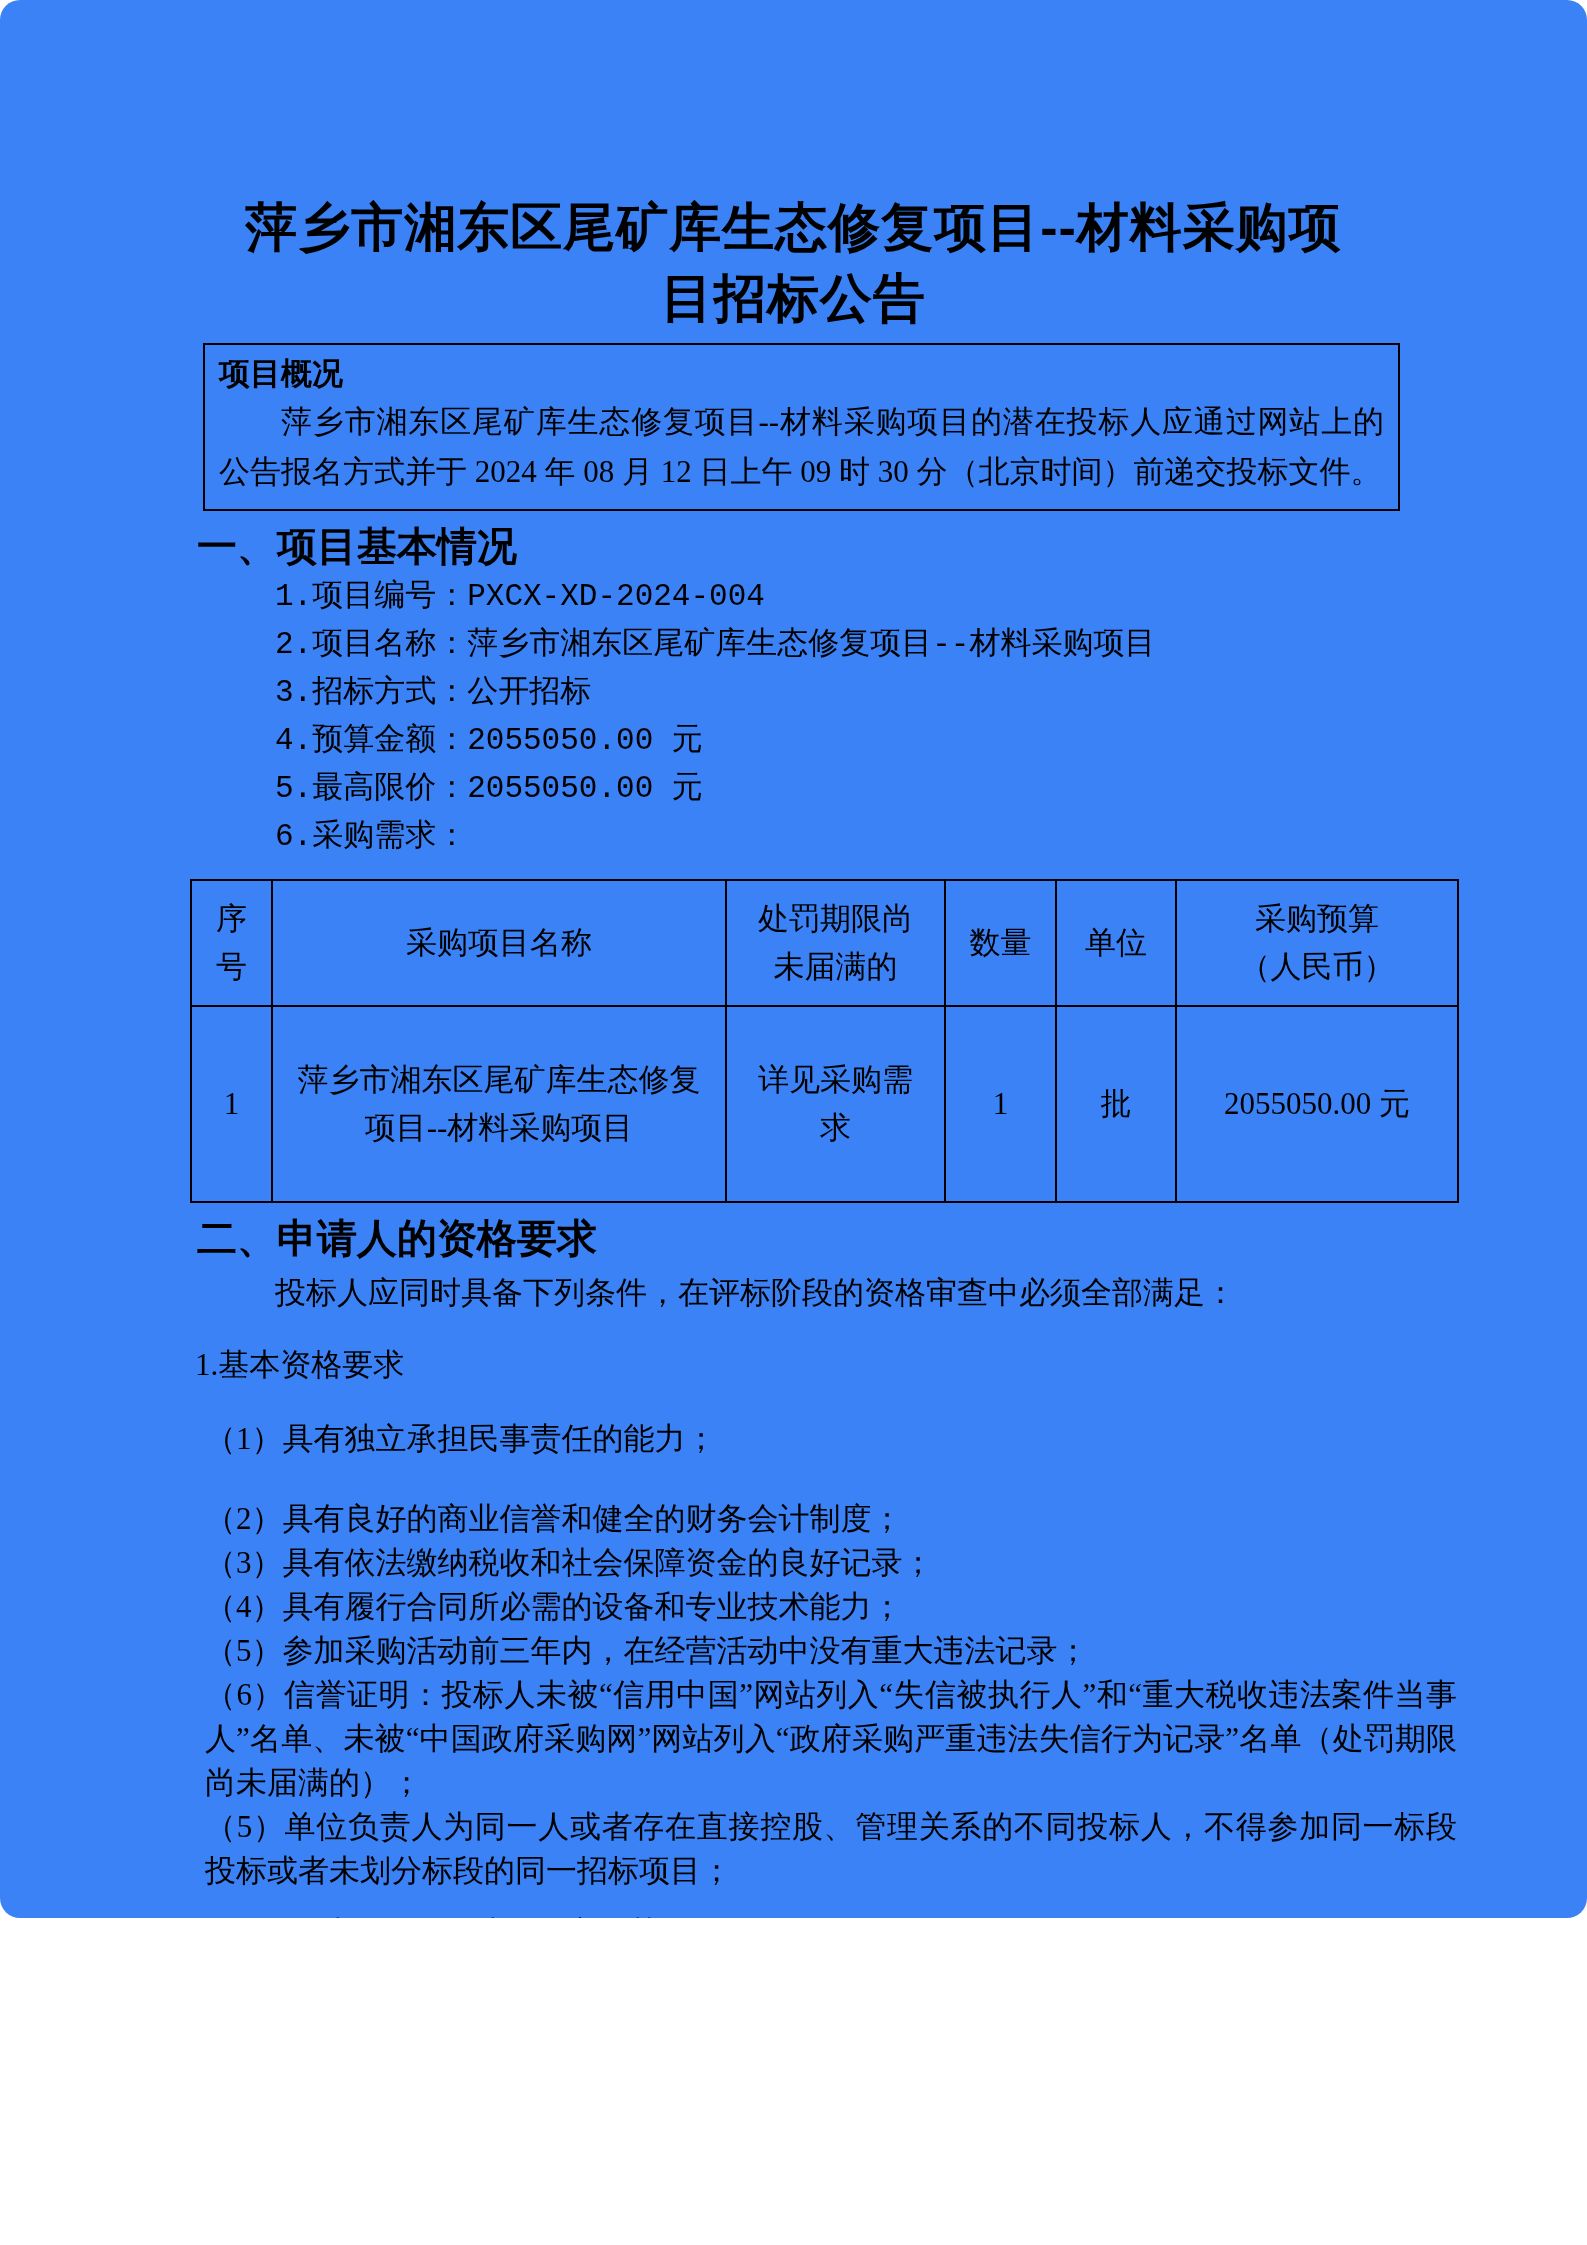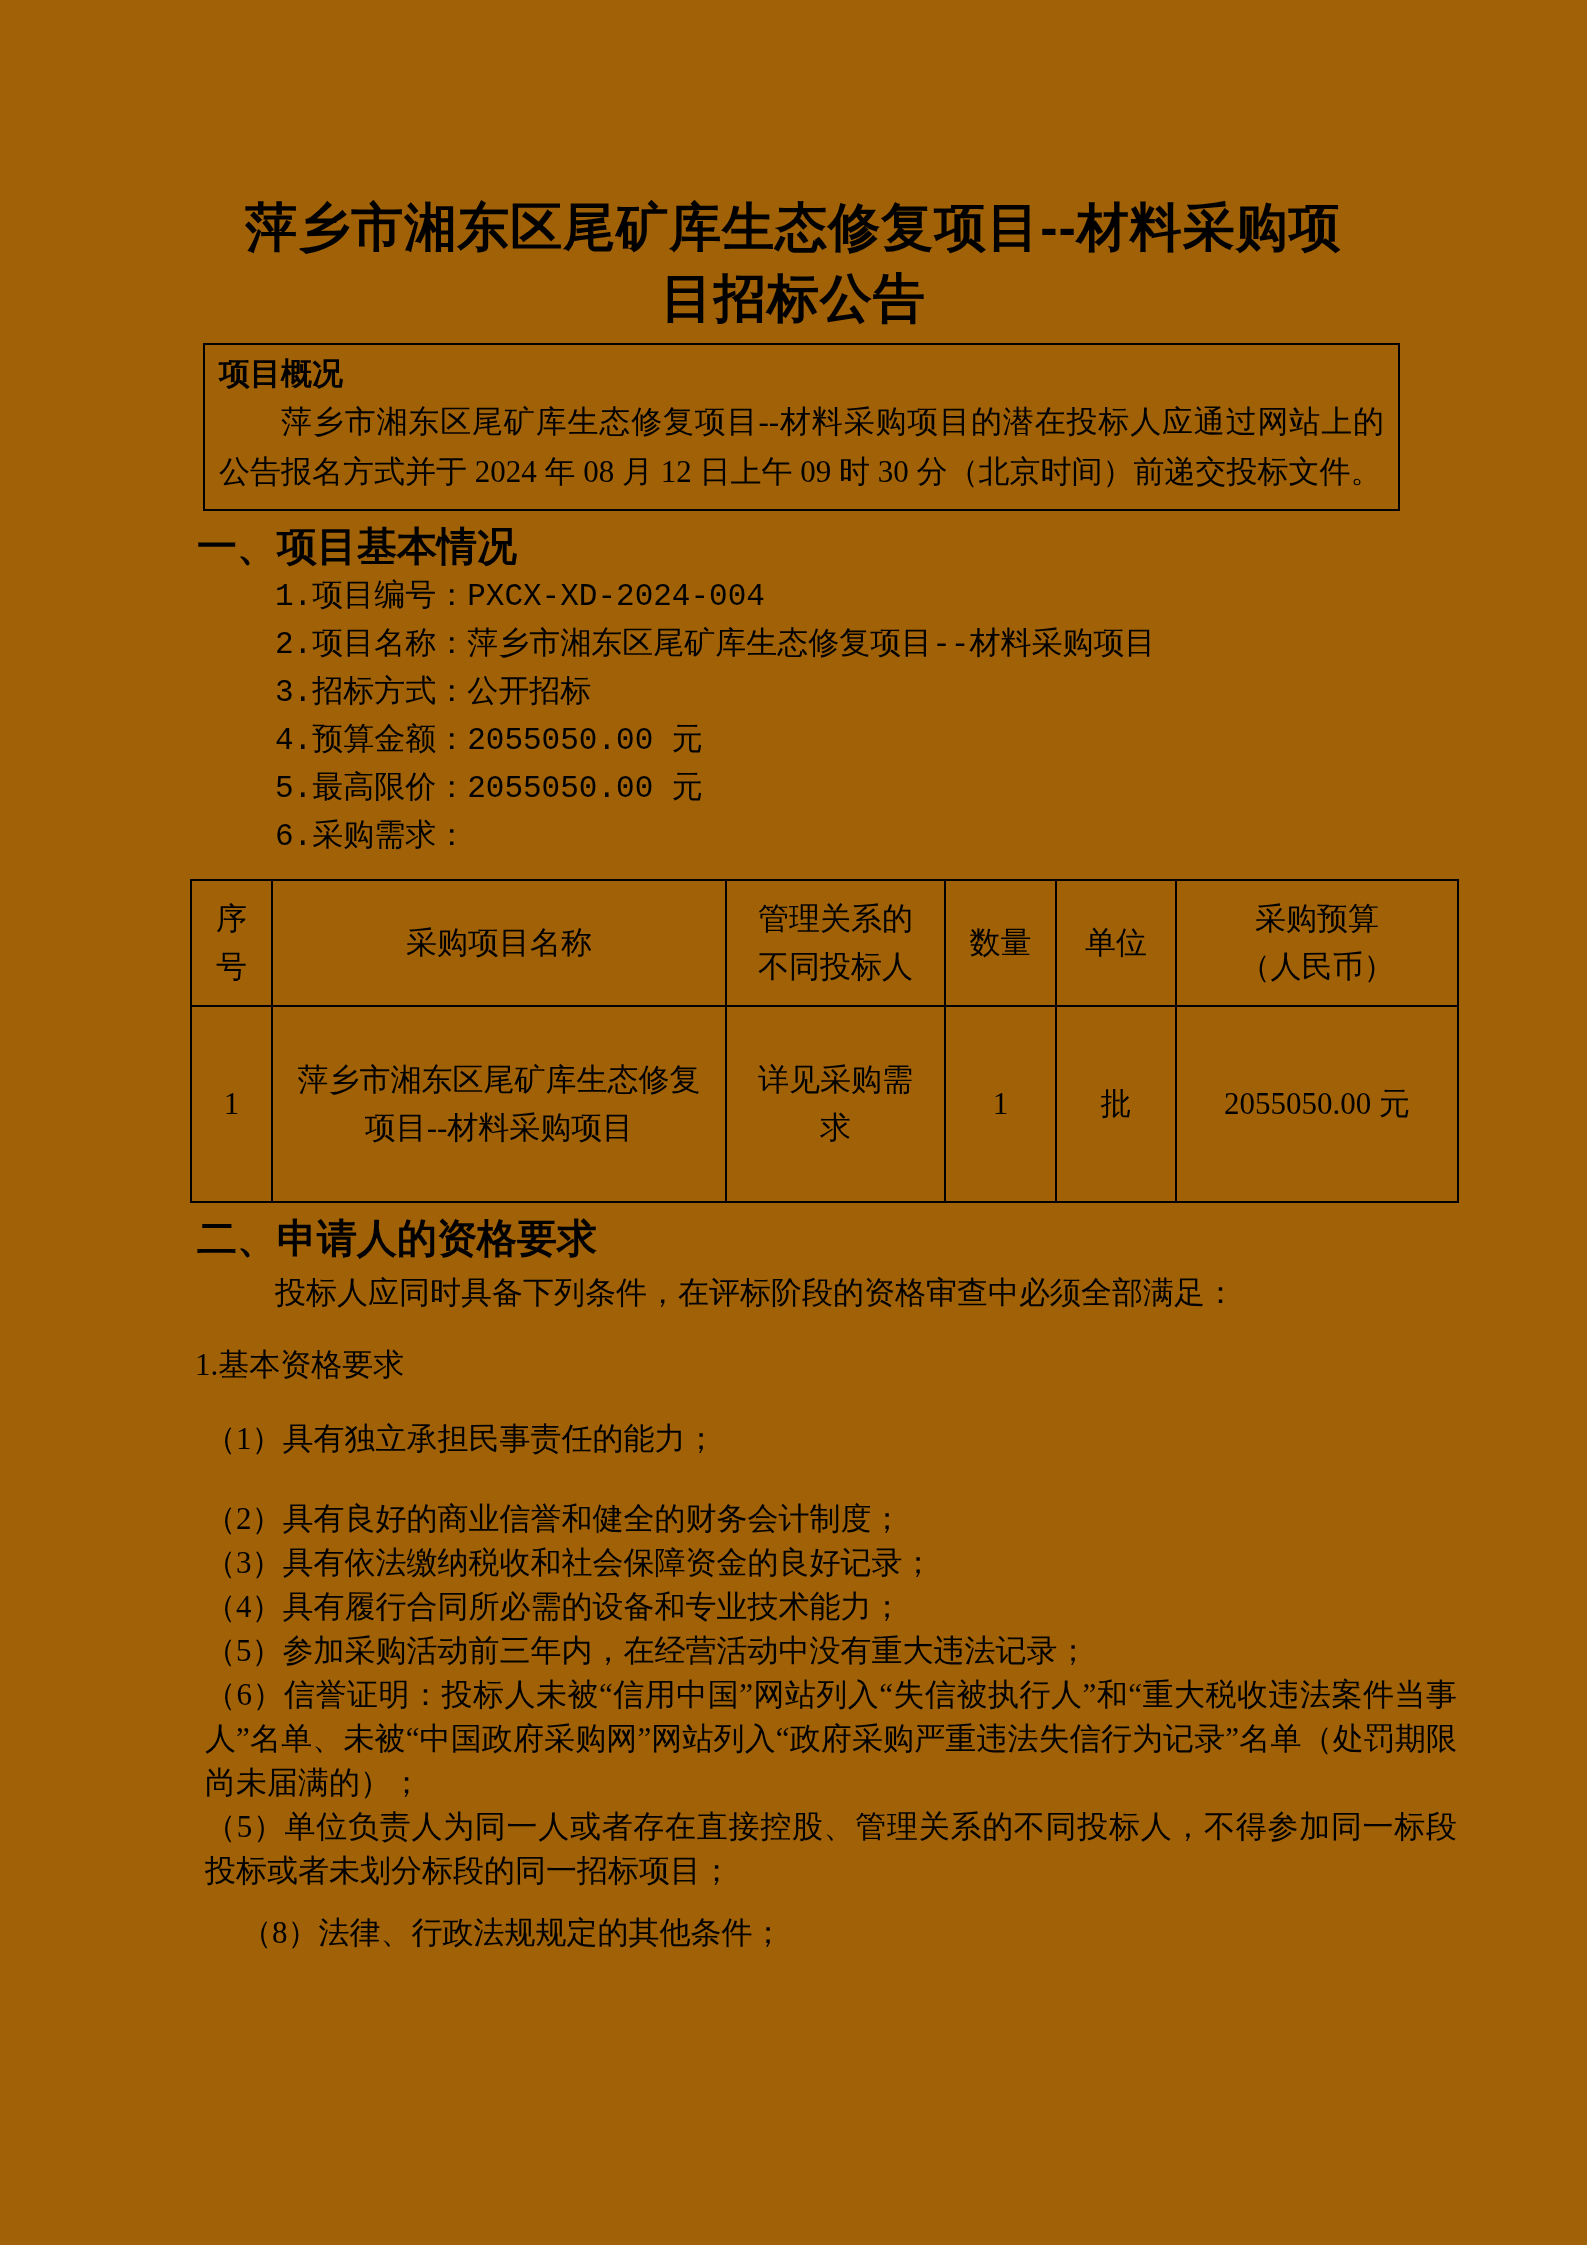--- a/index.html
+++ b/index.html
@@ -1,26 +1,27 @@
 <!DOCTYPE html>
 <html><head>
 <meta charset="utf-8">
 <style>
   * { box-sizing: border-box; margin: 0; padding: 0; }
   html, body { background: #ffffff; }
   .page {
     position: relative;
     width: 1587px;
-    height: 2245px;
+    height: 1918px;
     margin: 0 auto;
-    background: #a16207;
+    background: #3b82f6;
     color: #000000;
     font-family: "Liberation Serif", "DejaVu Serif", serif;
     font-size: 31px;
     overflow: hidden;
+    border-radius: 20px;
   }
   .doc-title {
     padding-top: 192px;
     text-align: center;
     font-family: "Liberation Sans", "DejaVu Sans", sans-serif;
     font-weight: bold;
     font-size: 52px;
     line-height: 71px;
     letter-spacing: 1px;
   }
@@ -120,21 +121,21 @@
         <col style="width:454px">
         <col style="width:219px">
         <col style="width:111px">
         <col style="width:120px">
         <col style="width:282px">
       </colgroup>
       <thead>
         <tr>
           <th>序号</th>
           <th>采购项目名称</th>
-          <th>管理关系的不同投标人</th>
+          <th>处罚期限尚未届满的</th>
           <th>数量</th>
           <th>单位</th>
           <th class="prebreak">采购预算
 （人民币）</th>
         </tr>
       </thead>
       <tbody>
         <tr>
           <td>1</td>
           <td>萍乡市湘东区尾矿库生态修复项目--材料采购项目</td>

